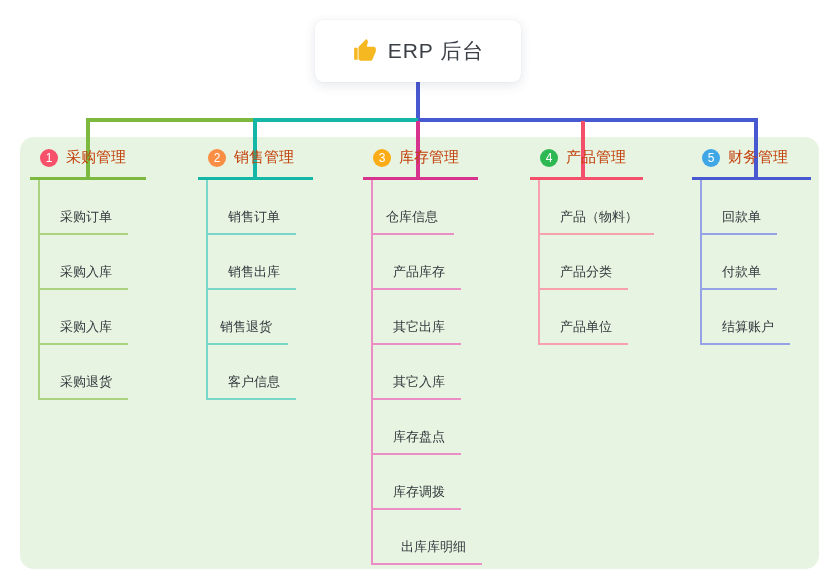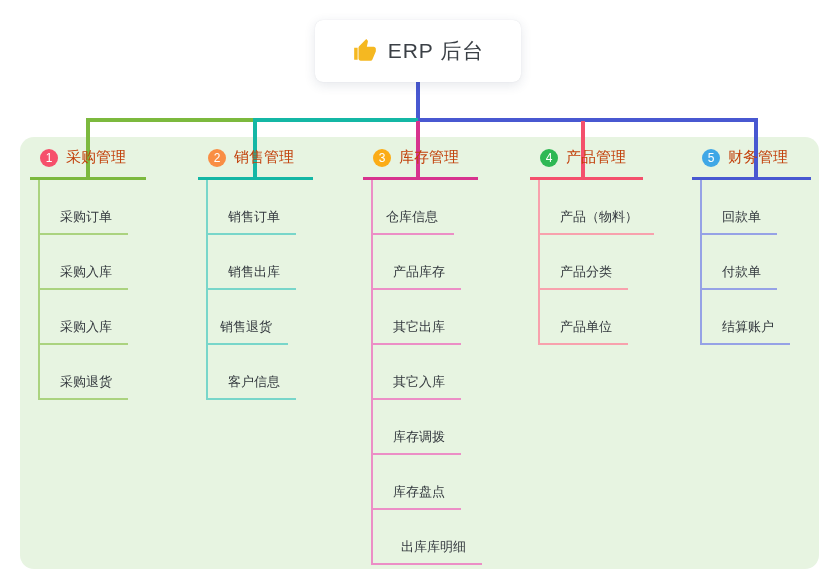--- a/index.html
+++ b/index.html
@@ -139,24 +139,24 @@
       <div class="child">
         <span class="child-label" style="border-bottom-color: rgb(236, 142, 198);">产品库存</span>
         </div>
       <div class="child">
         <span class="child-label" style="border-bottom-color: rgb(236, 142, 198);">其它出库</span>
         </div>
       <div class="child">
         <span class="child-label" style="border-bottom-color: rgb(236, 142, 198);">其它入库</span>
         </div>
       <div class="child">
-        <span class="child-label" style="border-bottom-color: rgb(236, 142, 198);">库存调拨</span>
+        <span class="child-label" style="border-bottom-color: rgb(236, 142, 198);">库存盘点</span>
         </div>
       <div class="child">
-        <span class="child-label" style="border-bottom-color: rgb(236, 142, 198);">库存盘点</span>
+        <span class="child-label" style="border-bottom-color: rgb(236, 142, 198);">库存调拨</span>
         </div>
       <div class="child">
         <span class="child-label" style="border-bottom-color: rgb(236, 142, 198); padding-left: 28px;">出库库明细</span>
         </div>
     </div>
   </div>
 
   <div class="branch b4">
     <div class="branch-header" style="border-bottom-color: rgb(244, 80, 108);">
       <span class="badge" style="background-color: rgb(46, 184, 84);">4</span>

